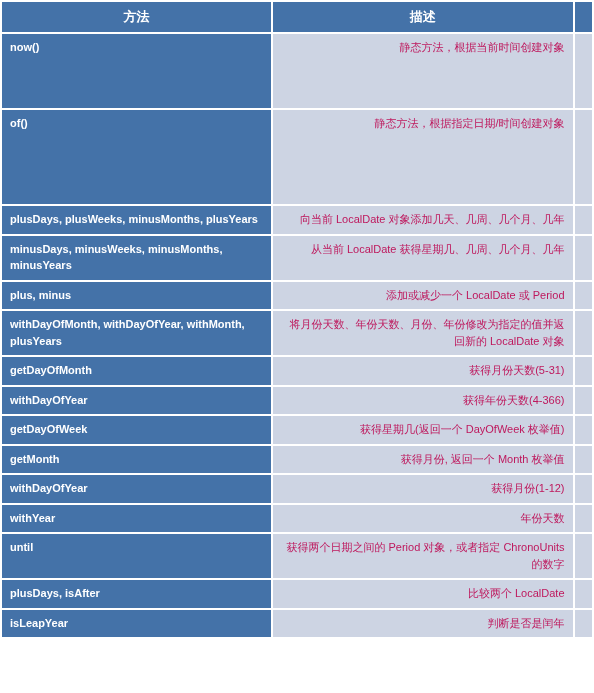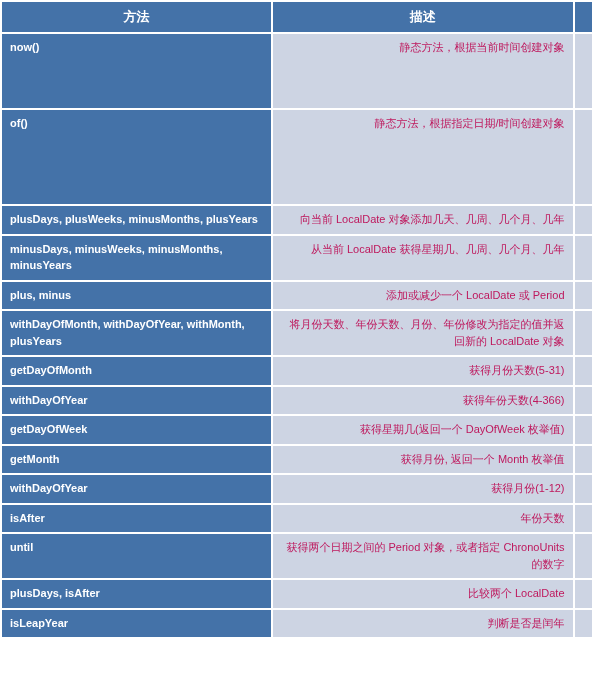--- a/index.html
+++ b/index.html
@@ -111,21 +111,21 @@
       <td class="method">getMonth</td>
       <td class="desc">获得月份, 返回一个 Month 枚举值</td>
       <td class="side"></td>
     </tr>
     <tr>
       <td class="method">withDayOfYear</td>
       <td class="desc">获得月份(1-12)</td>
       <td class="side"></td>
     </tr>
     <tr>
-      <td class="method">isAfter</td>
+      <td class="method">withYear</td>
       <td class="desc">年份天数</td>
       <td class="side"></td>
     </tr>
     <tr>
       <td class="method">until</td>
       <td class="desc">获得两个日期之间的 Period 对象，或者指定 ChronoUnits 的数字</td>
       <td class="side"></td>
     </tr>
     <tr>
       <td class="method">plusDays, isAfter</td>

